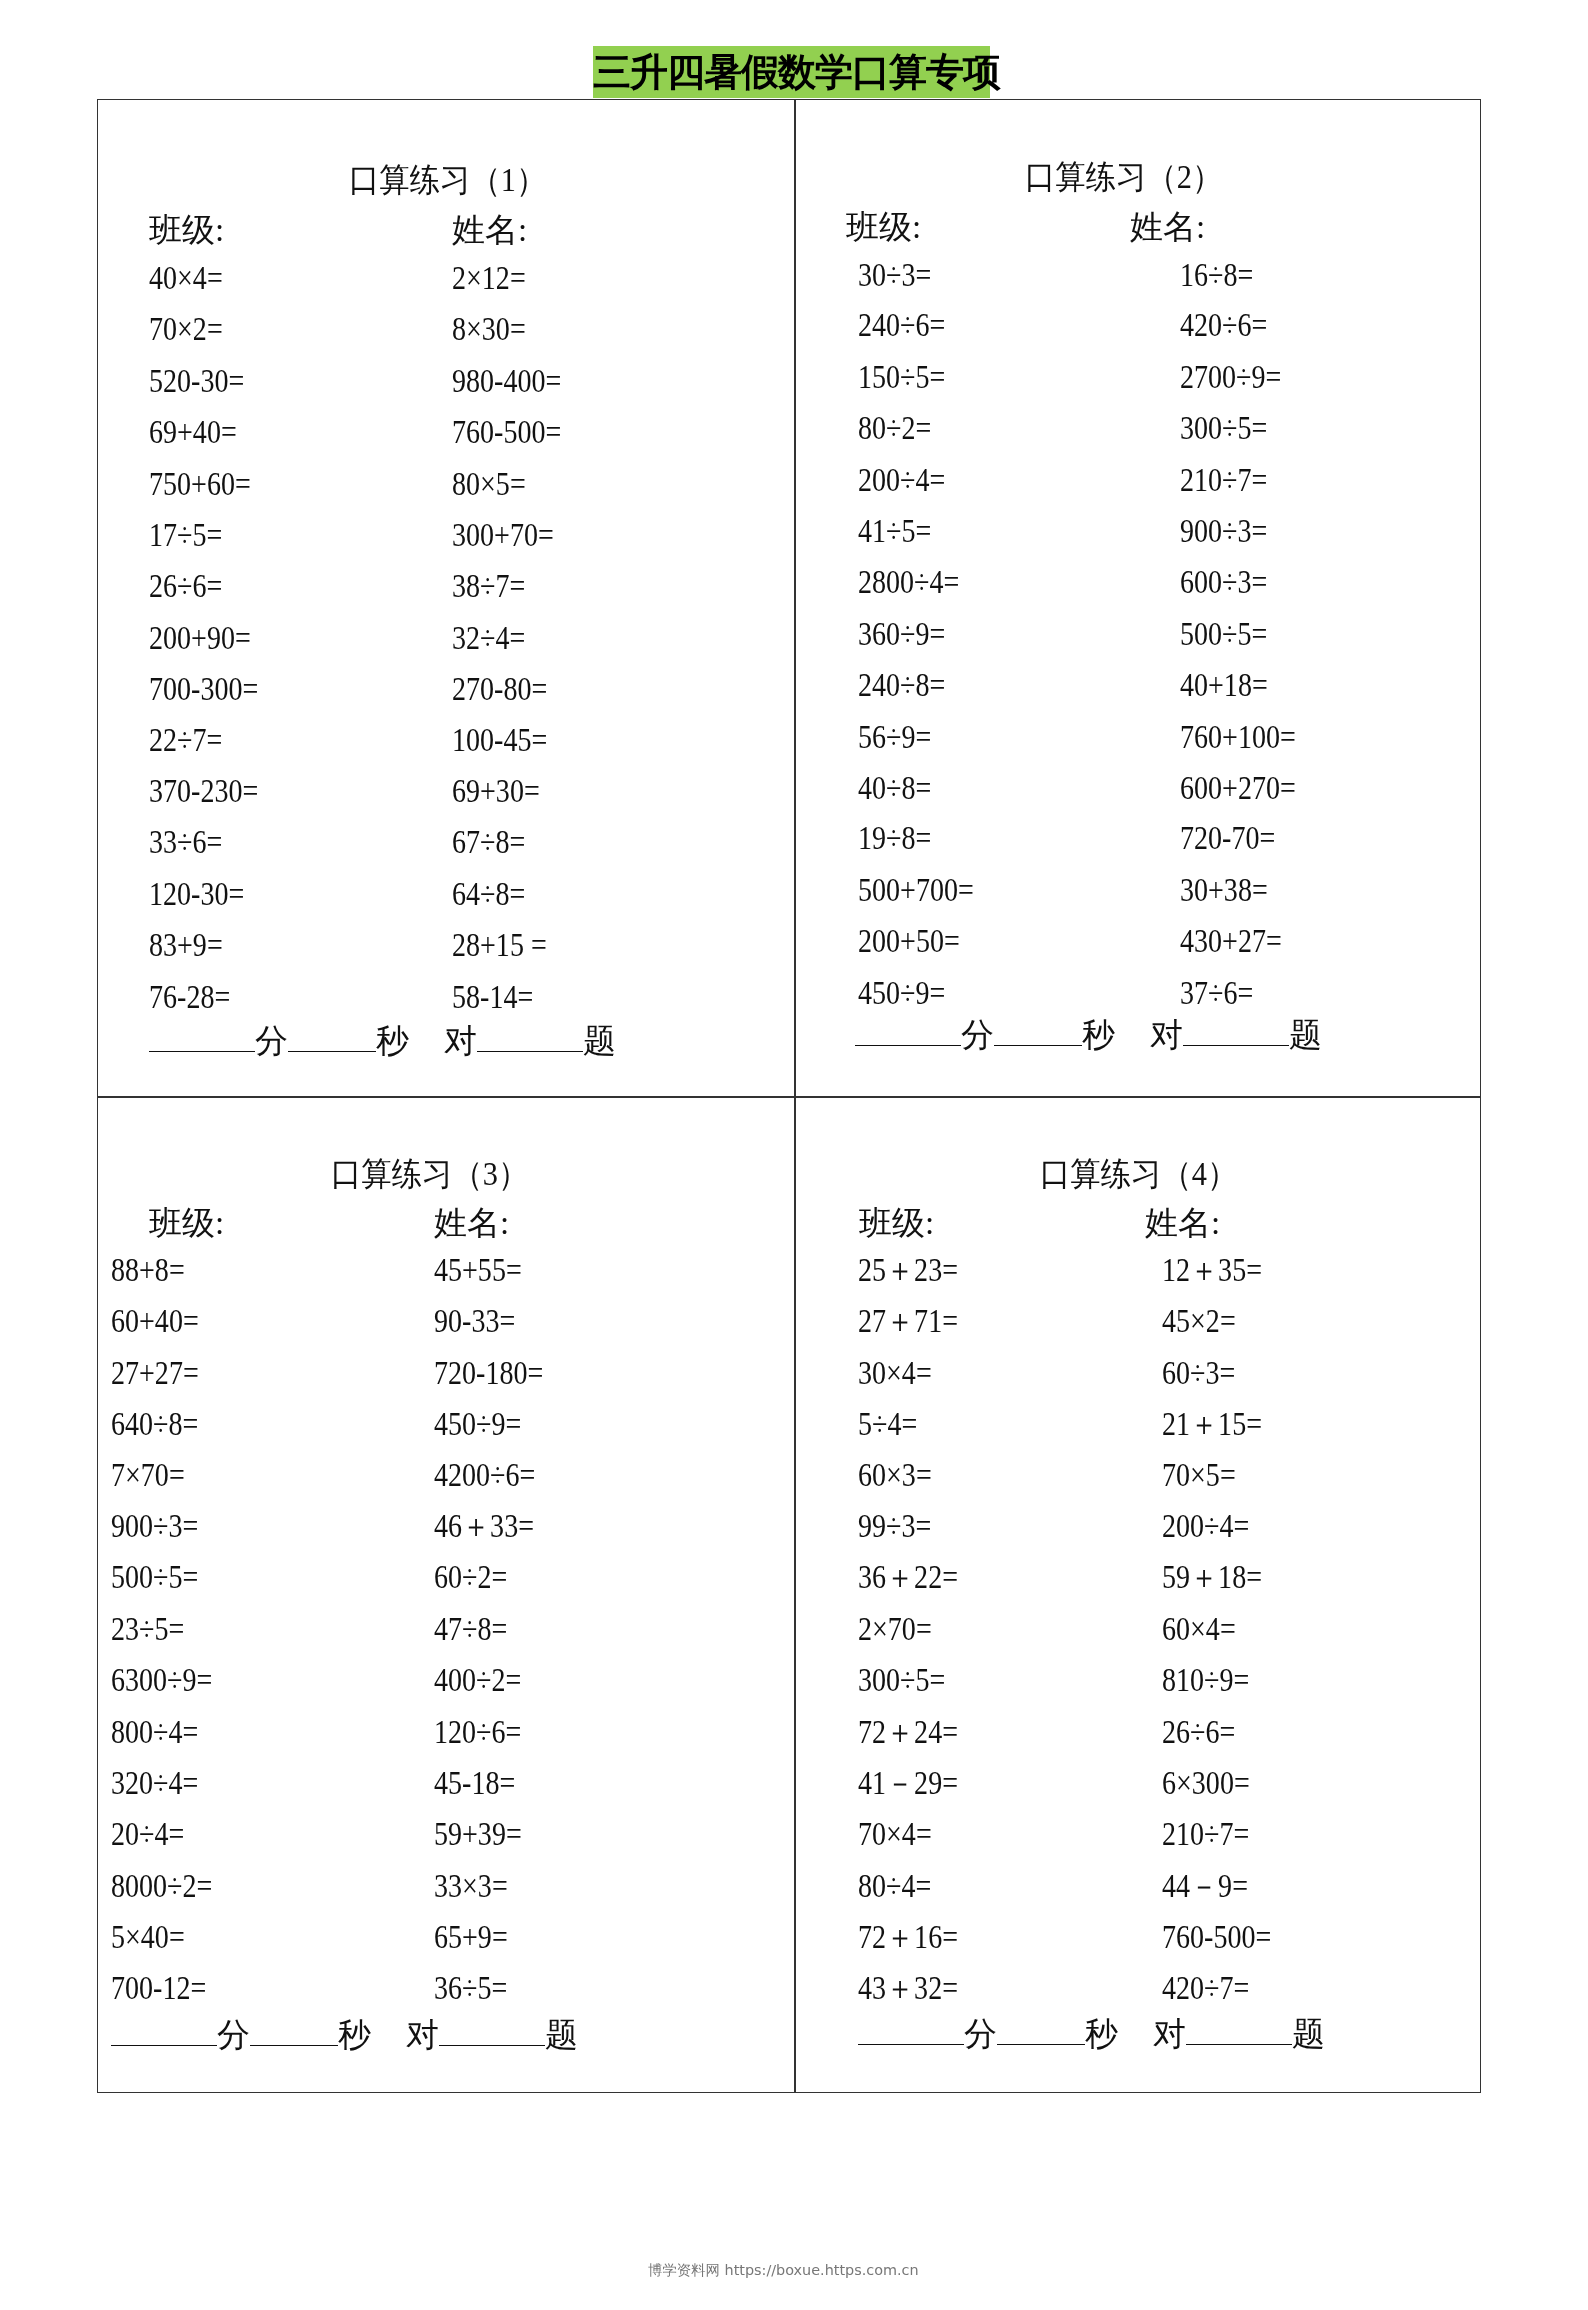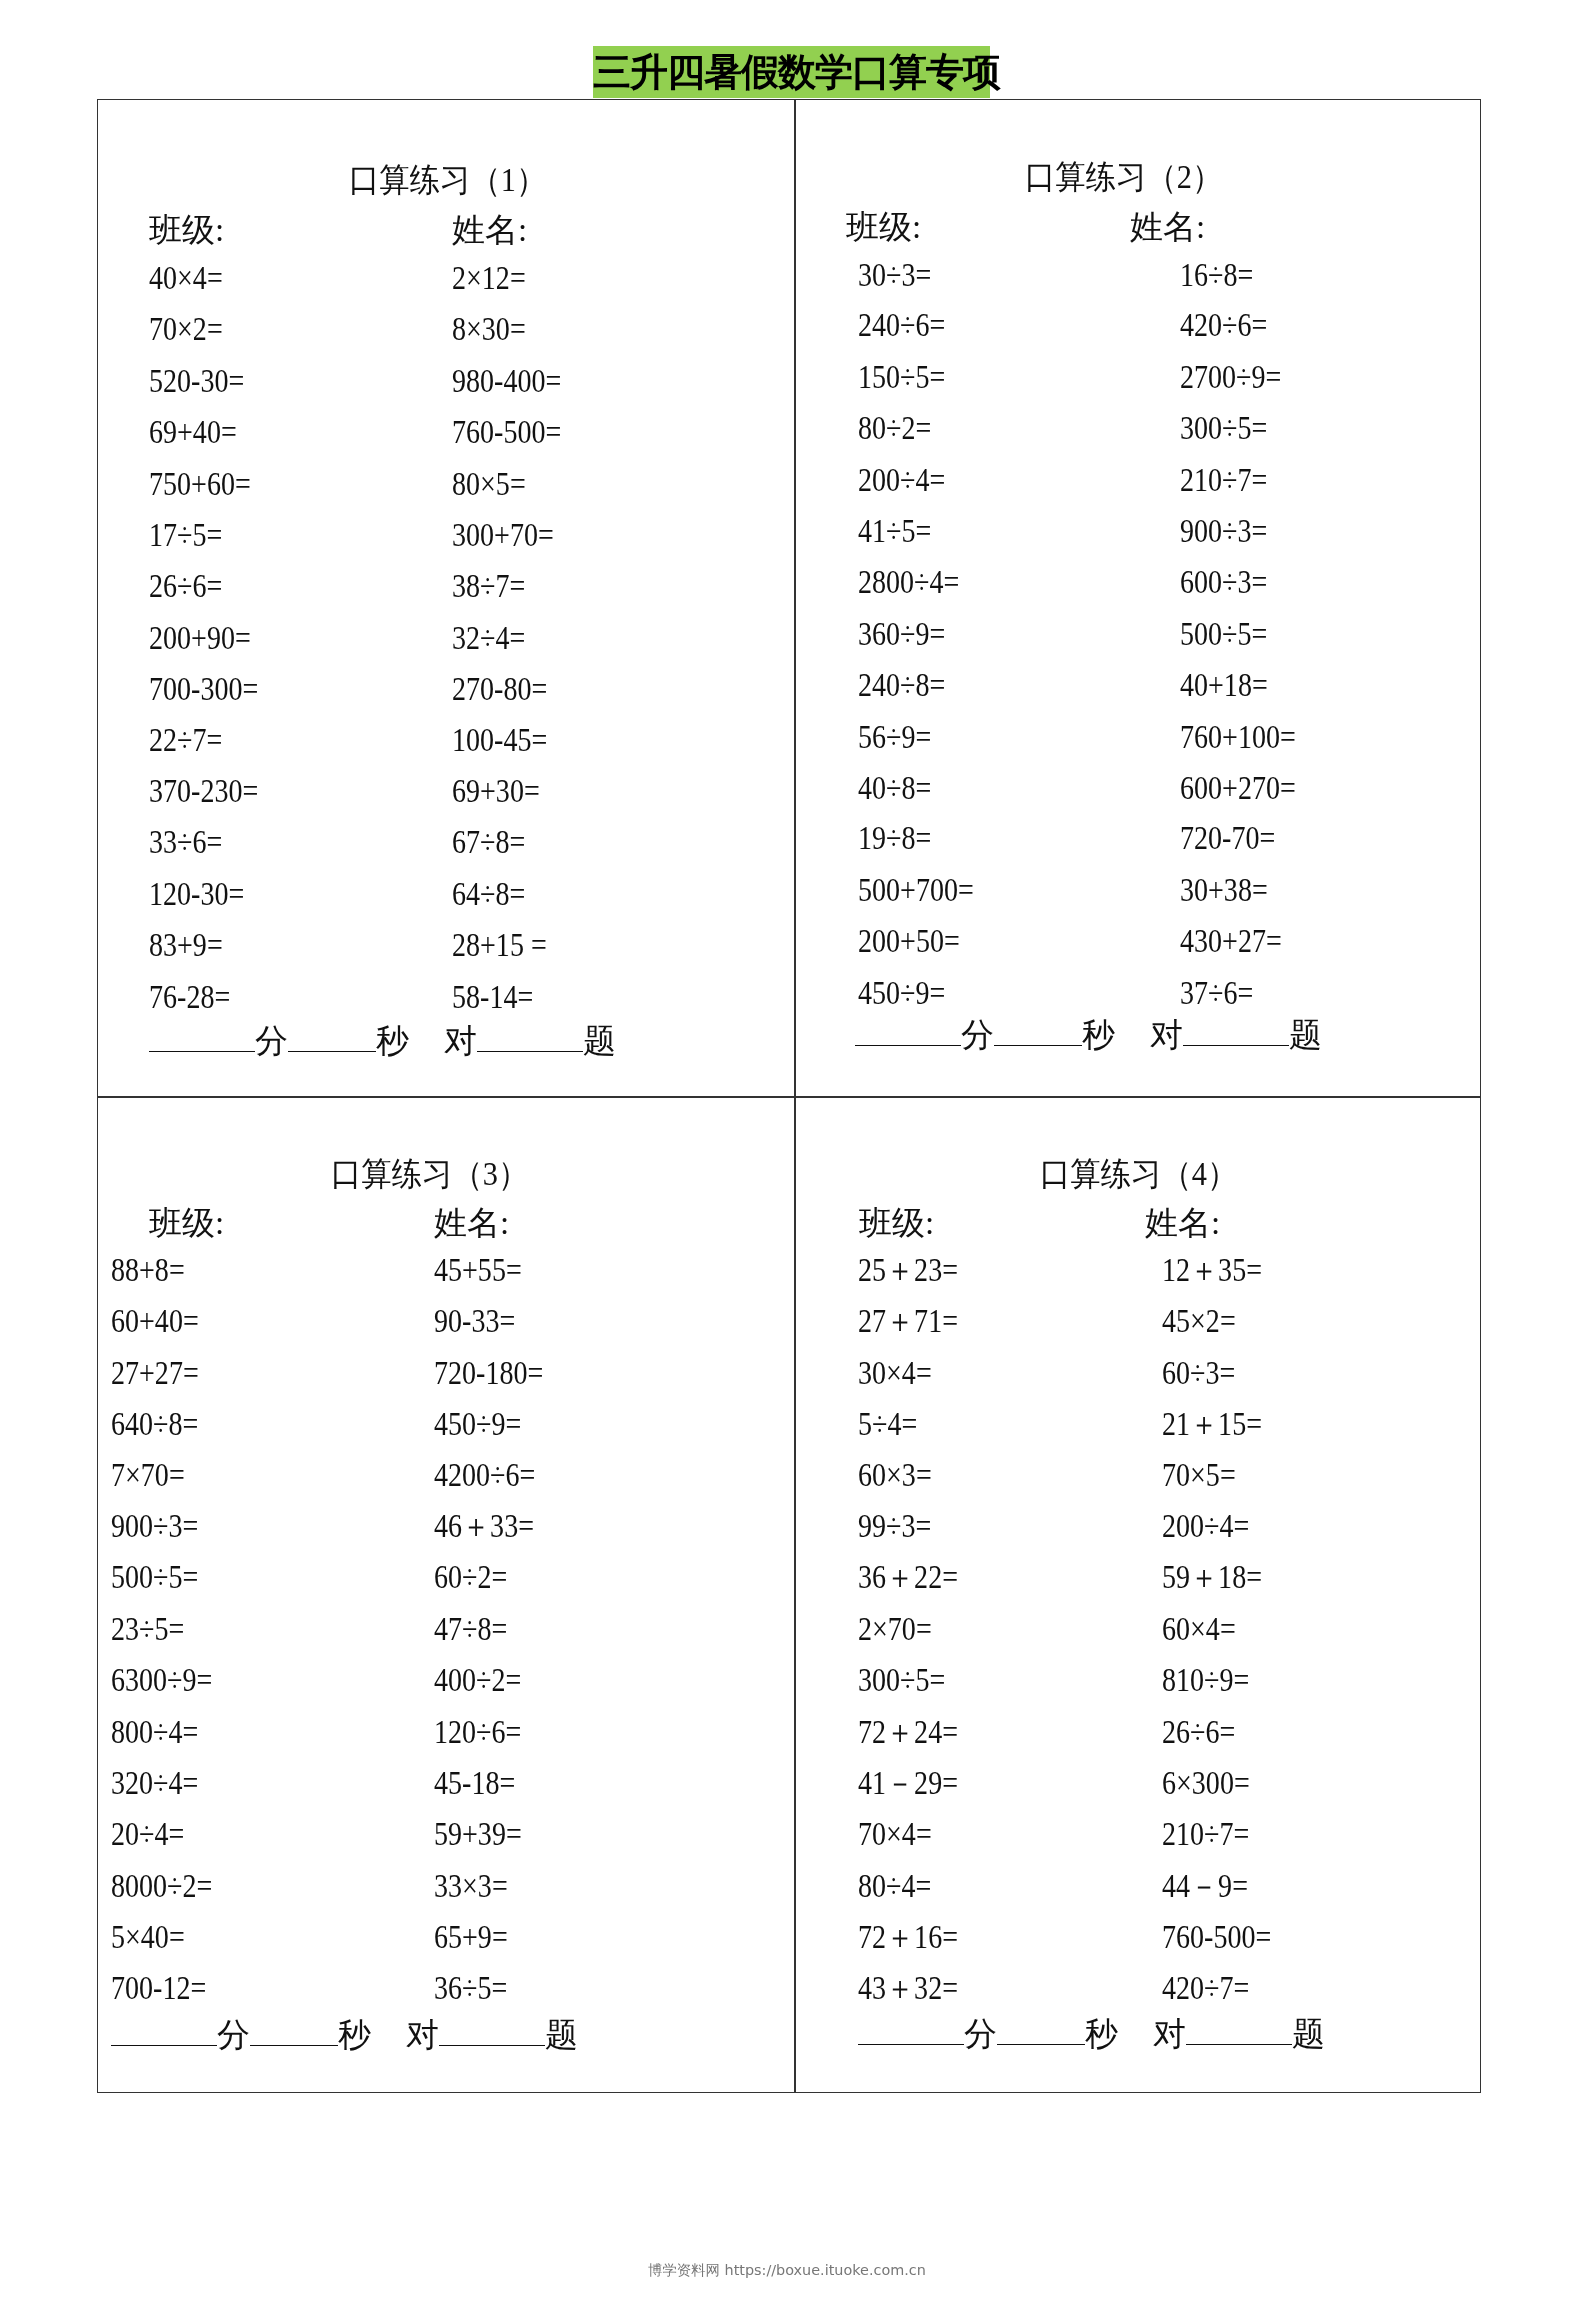--- a/index.html
+++ b/index.html
@@ -165,14 +165,14 @@
       <div class="q" style="left: 1162px; top: 1713px;">26÷6=</div>
       <div class="q" style="left: 1162px; top: 1764px;">6×300=</div>
       <div class="q" style="left: 1162px; top: 1815px;">210÷7=</div>
       <div class="q" style="left: 1162px; top: 1867px;">44－9=</div>
       <div class="q" style="left: 1162px; top: 1918px;">760-500=</div>
       <div class="q" style="left: 1162px; top: 1969px;">420÷7=</div>
       <div class="foot" style="left: 858px; top: 2015px;"><span class="blank" style="width: 106px;"></span><span>分</span><span class="blank" style="width: 88px;"></span><span>秒</span><span style="display: inline-block; width: 35px;"></span><span>对</span><span class="blank" style="width: 106px;"></span><span>题</span></div>
     </div>
   </div>
 
-<div class="watermark">博学资料网 https://boxue.ituoke.com.cn</div>
+<div class="watermark">博学资料网 https://boxue.https.com.cn</div>
 
 
 </body></html>

